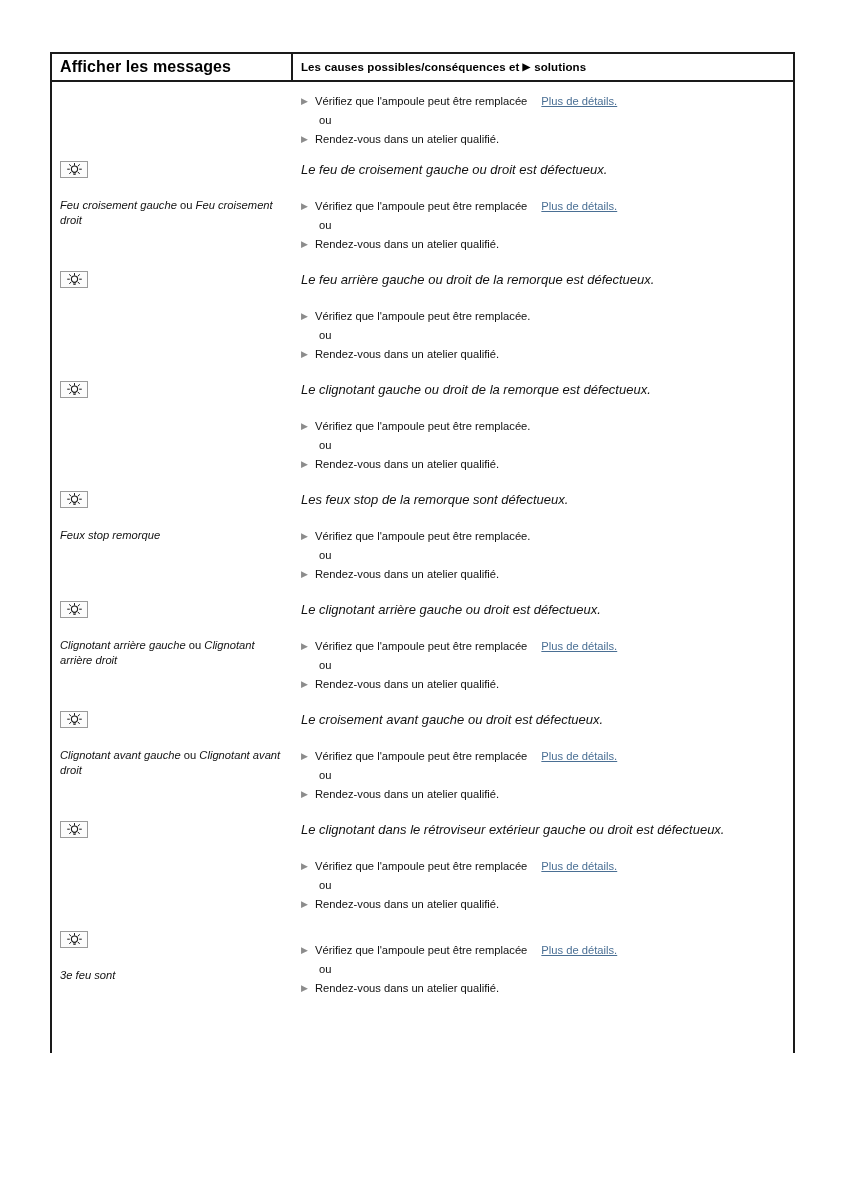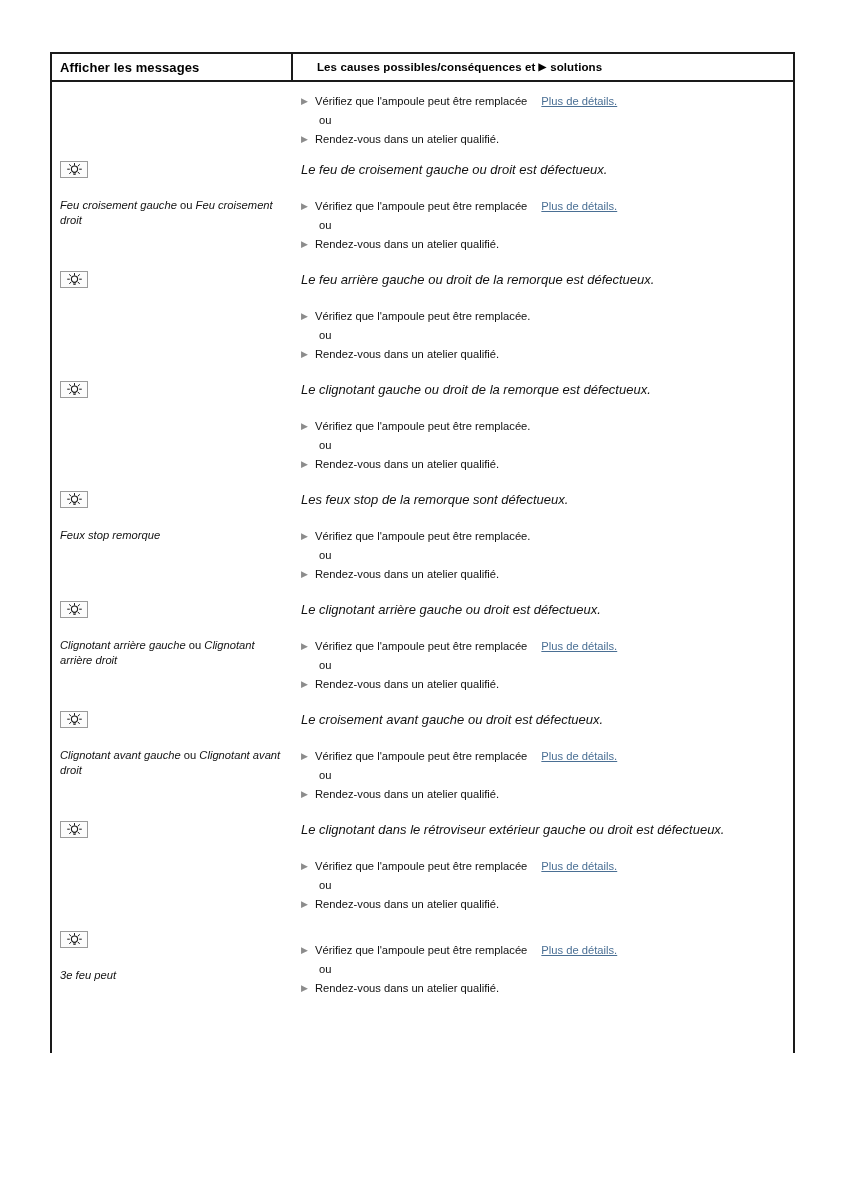--- a/index.html
+++ b/index.html
@@ -42,28 +42,28 @@
     align-items: center;
   }
   .th-left {
     width: 241px;
     box-sizing: border-box;
     padding-left: 8px;
     border-right: 2px solid #1a1a1a;
     height: 26px;
     display: flex;
     align-items: center;
-    font-size: 13px;
+    font-size: 16px;
     font-weight: bold;
     letter-spacing: 0.1px;
   }
   .th-right {
     flex: 1;
     box-sizing: border-box;
-    padding-left: 24px;
+    padding-left: 8px;
     height: 35px;
     display: flex;
     align-items: center;
     font-size: 11.5px;
     font-weight: bold;
     letter-spacing: 0.1px;
   }
   .th-right .hdr-tri {
     display: inline-block;
     margin: 0 4px 0 3px;
@@ -449,21 +449,21 @@
                   <line x1="0.6" y1="6.2" x2="2.4" y2="6.2"></line>
                   <line x1="12.6" y1="6.2" x2="14.4" y2="6.2"></line>
                   <line x1="2.6" y1="10.6" x2="3.8" y2="9.3"></line>
                   <line x1="12.4" y1="10.6" x2="11.2" y2="9.3"></line>
                 </g>
                 <circle cx="7.5" cy="6.1" r="3.1" fill="none" stroke="#1a1a1a" stroke-width="1.1"></circle>
                 <rect x="6.0" y="9.3" width="3.0" height="1.1" fill="#1a1a1a"></rect>
                 <rect x="6.3" y="10.8" width="2.4" height="1.0" fill="#1a1a1a"></rect>
               </svg>
             </span>
-            <div class="msg-name"><span>3e feu peut</span></div>
+            <div class="msg-name"><span>3e feu sont</span></div>
           </div>
           <div class="cell-right">
             <div class="solutions">
               <div class="sol-line">
                 <span class="sol-tri">▶</span>
                 <span><span>Vérifiez que l'ampoule peut être remplacée</span><a class="more-link" href="#">Plus de détails.</a></span>
               </div>
               <div class="sol-or">ou</div>
               <div class="sol-line">
                 <span class="sol-tri">▶</span>

